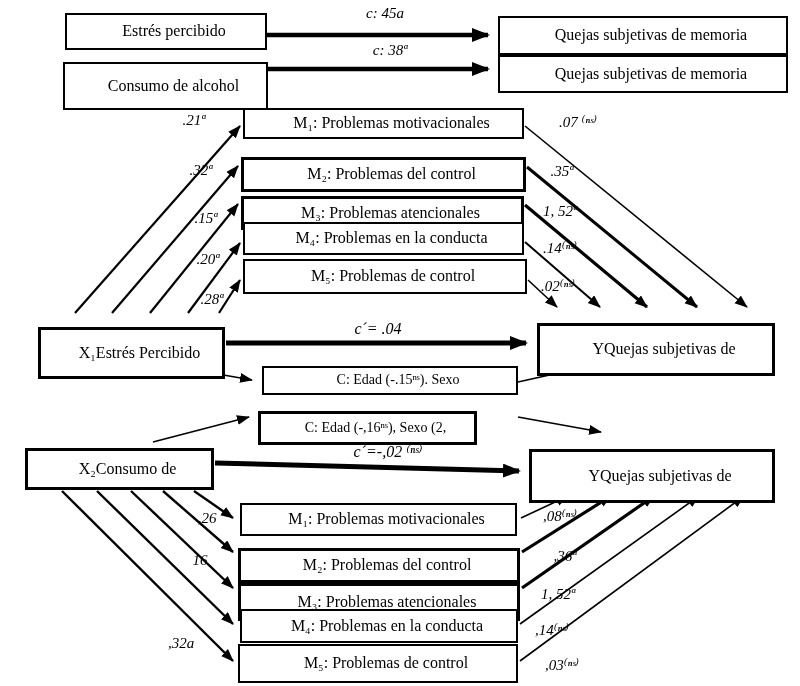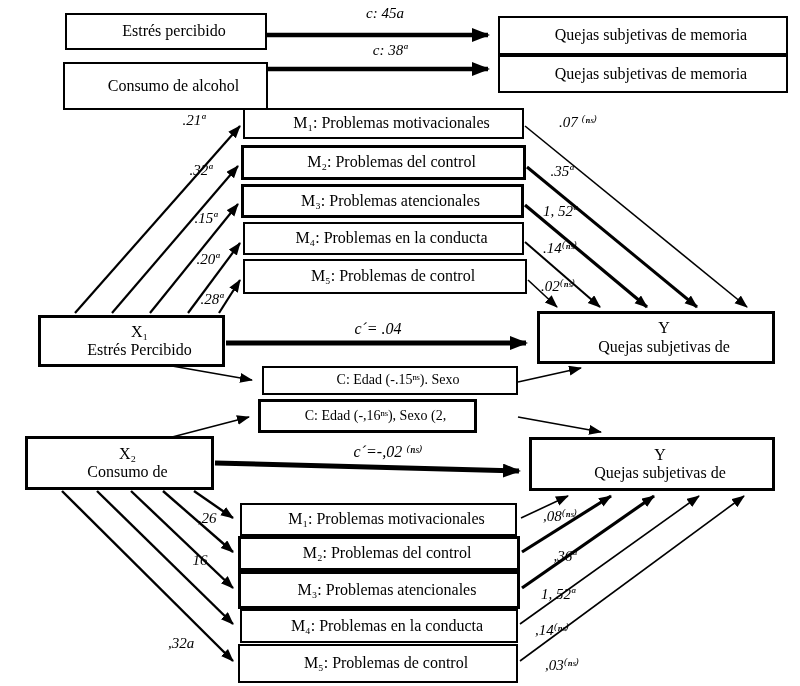--- a/index.html
+++ b/index.html
@@ -9,22 +9,22 @@
     overflow:hidden;
   }
   .arrows{position:absolute;left:0;top:0;width:800px;height:686px;}
   .arrows line{stroke:#000;}
   .arrows marker path{fill:#000;}
   .box{
     position:absolute;border:2px solid #000;background:#fff;
     display:flex;align-items:center;justify-content:center;
     text-align:center;font-size:16px;line-height:1.15;box-sizing:border-box;padding-left:16px;
   }
-  .thick{border-width:3px;}
-  .xy{flex-direction:column;font-size:16px;}
+  .thick{border-width:3px;margin-top:12px;}
+  .xy{flex-direction:row;font-size:16px;}
   .lbl{
     position:absolute;transform:translate(-50%,-50%);
     font-size:15px;white-space:nowrap;background:transparent;font-style:italic;
   }
   .small{font-size:14px;}
 </style>
 </head>
 <body>
 
 <div class="canvas">
@@ -105,21 +105,21 @@
     <span>Estrés Percibido</span>
   </div>
   <div class="box thick xy" style="left:537px;top:311px;width:238px;height:53px">
     <span>Y</span>
     <span>Quejas subjetivas de</span>
   </div>
   <span class="lbl" style="left:378px;top:329px;font-size:16px">c´= .04</span>
   <div class="box small" style="left:262px;top:366px;width:256px;height:29px">C: Edad (-.15ⁿˢ). Sexo</div>
 
   <div class="box thick small" style="left:258px;top:399px;width:219px;height:34px">C: Edad (-,16ⁿˢ), Sexo (2,</div>
-  <div class="box thick xy" style="left:25px;top:436px;width:189px;height:54px">
+  <div class="box thick xy" style="left:25px;top:436px;width:189px;height:42px">
     <span>X₂</span>
     <span>Consumo de</span>
   </div>
   <div class="box thick xy" style="left:529px;top:437px;width:246px;height:54px">
     <span>Y</span>
     <span>Quejas subjetivas de</span>
   </div>
   <span class="lbl" style="left:388px;top:451px;font-size:16px">c´=-,02 ⁽ⁿˢ⁾</span>
 
   <span class="lbl" style="left:207px;top:518px">,26</span>

